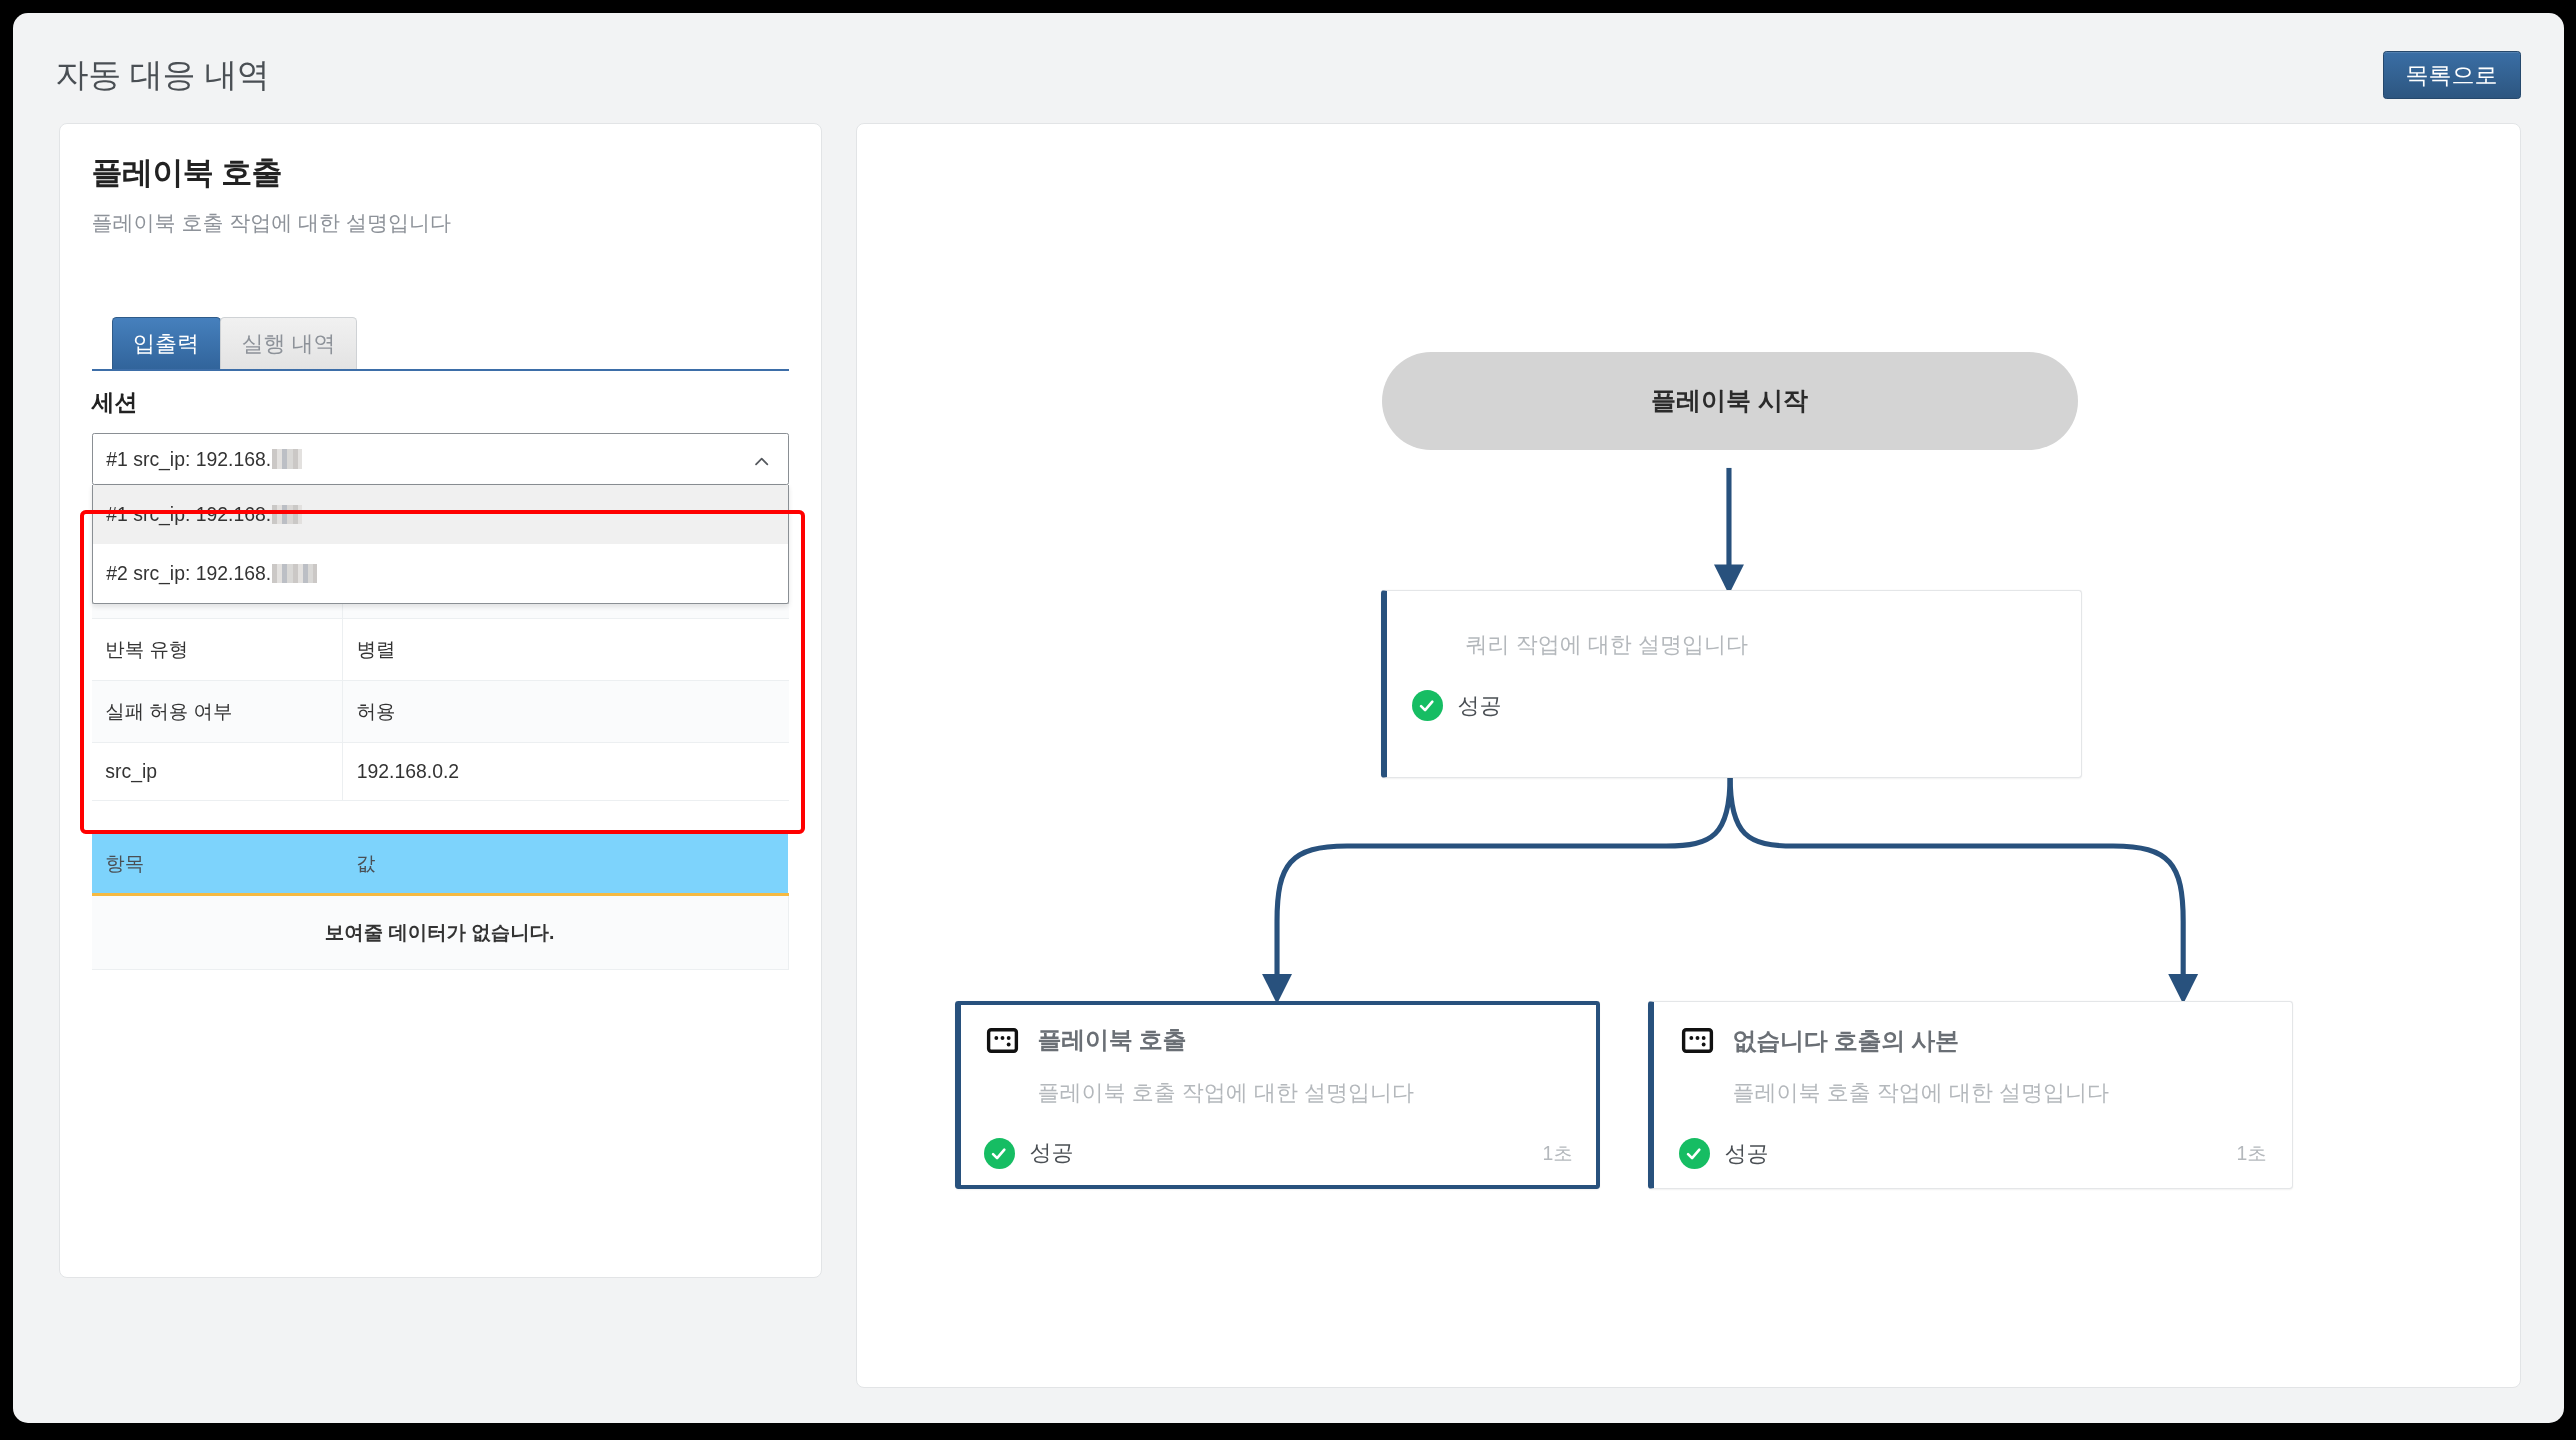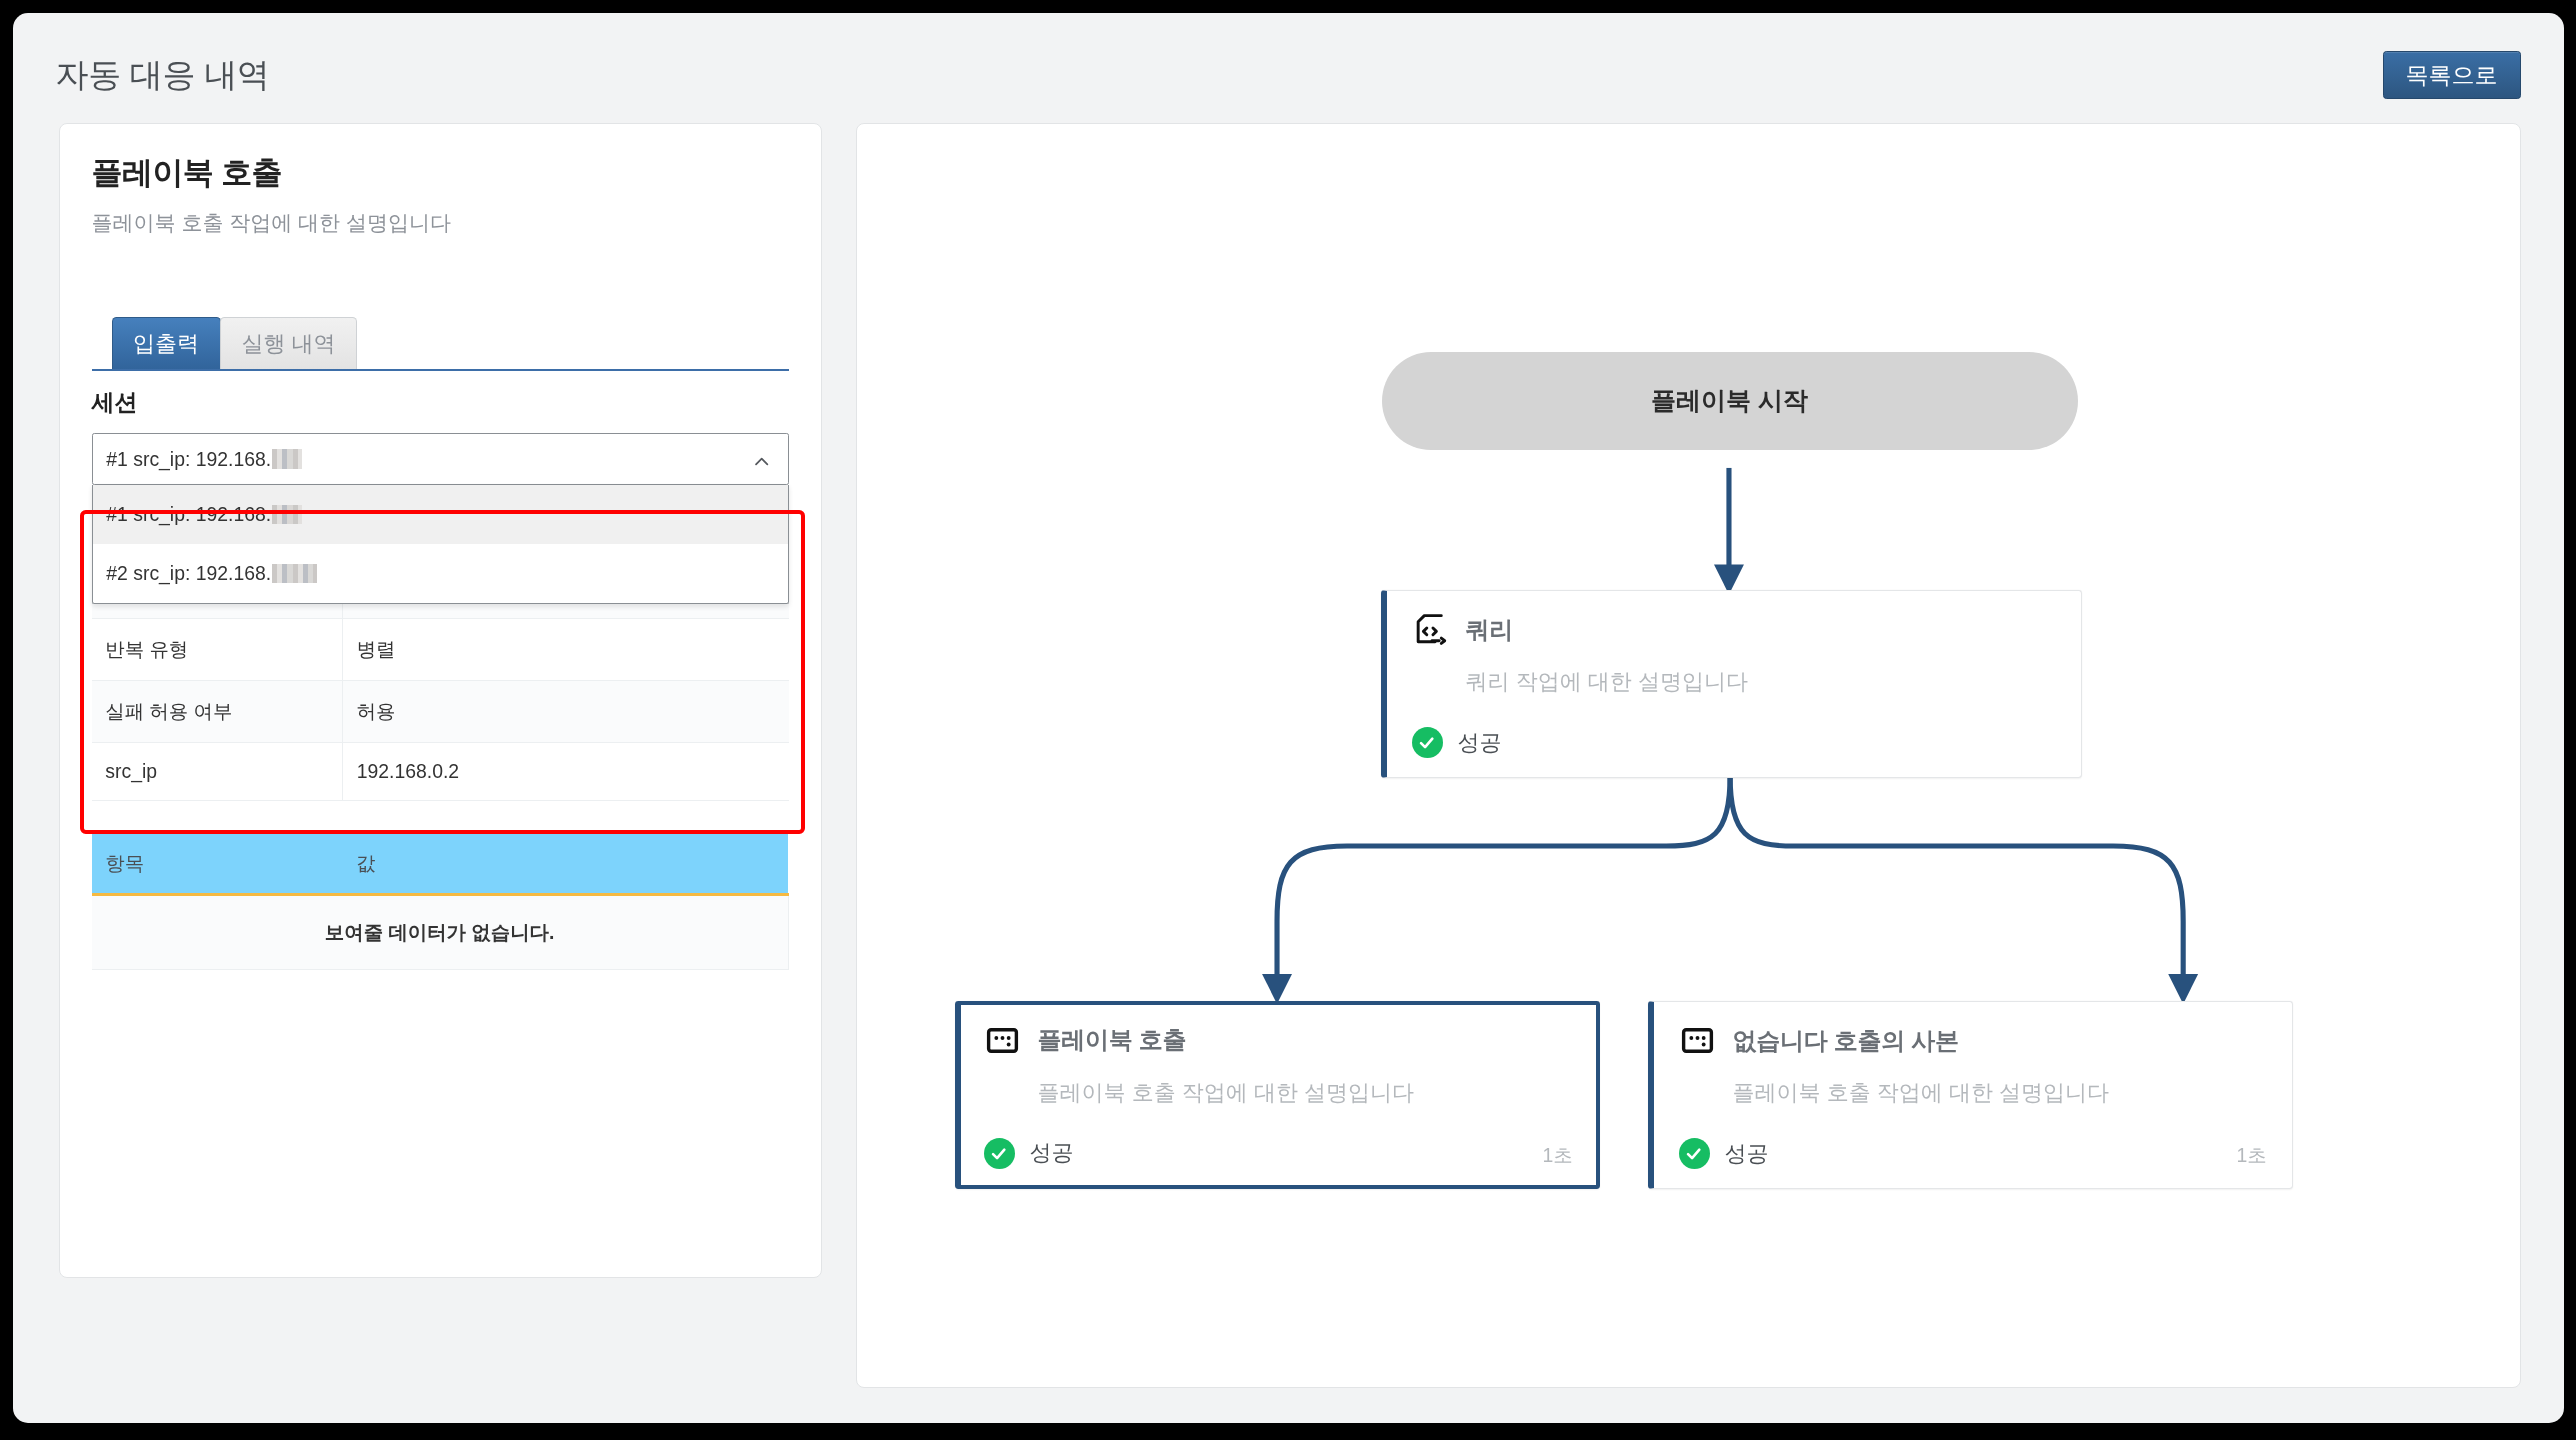--- a/index.html
+++ b/index.html
@@ -284,21 +284,21 @@
   }
   .node-sub {
     margin-top: 19.4px;
     margin-left: 54px;
     font-size: 22px;
     color: #b4b8bc;
   }
   .node-foot {
     margin-top: 30px;
     display: flex;
-    align-items: flex-end;
+    align-items: center;
     justify-content: space-between;
   }
   .status {
     display: flex;
     align-items: center;
     gap: 15px;
   }
   .status-dot {
     width: 31px; height: 31px;
     border-radius: 50%;
@@ -424,32 +424,20 @@
           <path d="M 1532 1146 C 1532 1250 1500 1268 1420 1268 L 860 1268 C 760 1268 737 1300 737 1400 L 737 1519" stroke="#28517d" stroke-width="9" fill="none" stroke-linecap="round" marker-end="url(#arrow)"></path>
 
           <path d="M 1532 1146 C 1532 1250 1564 1268 1644 1268 L 2204 1268 C 2304 1268 2327 1300 2327 1400 L 2327 1519" stroke="#28517d" stroke-width="9" fill="none" stroke-linecap="round" marker-end="url(#arrow)"></path>
         </svg>
 
         <div class="node-start">
           <span>플레이북 시작</span>
         </div>
 
         <div class="node-card" id="node-query">
-          <div class="node-head">
-            <span class="node-icon">
-              <svg viewBox="0 0 24 24" fill="none" stroke="#111" stroke-width="1.9" stroke-linecap="round" stroke-linejoin="round">
-                <path d="M19 3H8L4 7v13a0 0 0 0 0 0 0h11"></path>
-                <polyline points="9.6,11 7.4,13.2 9.6,15.4"></polyline>
-                <polyline points="13.6,11 15.8,13.2 13.6,15.4"></polyline>
-                <line x1="13" y1="19.3" x2="17.6" y2="19.3"></line>
-                <polyline points="19,17.6 21.2,19.3 19,21"></polyline>
-              </svg>
-            </span>
-            <span class="node-name">쿼리</span>
-          </div>
           <div class="node-sub">쿼리 작업에 대한 설명입니다</div>
           <div class="node-foot">
             <div class="status">
               <span class="status-dot">
                 <svg viewBox="0 0 24 24" fill="none" stroke="#fff" stroke-width="3.2" stroke-linecap="round" stroke-linejoin="round">
                     <polyline points="5,12.5 10,17.5 19,7"></polyline>
                   </svg>
               </span>
               <span class="status-text">성공</span>
             </div>

